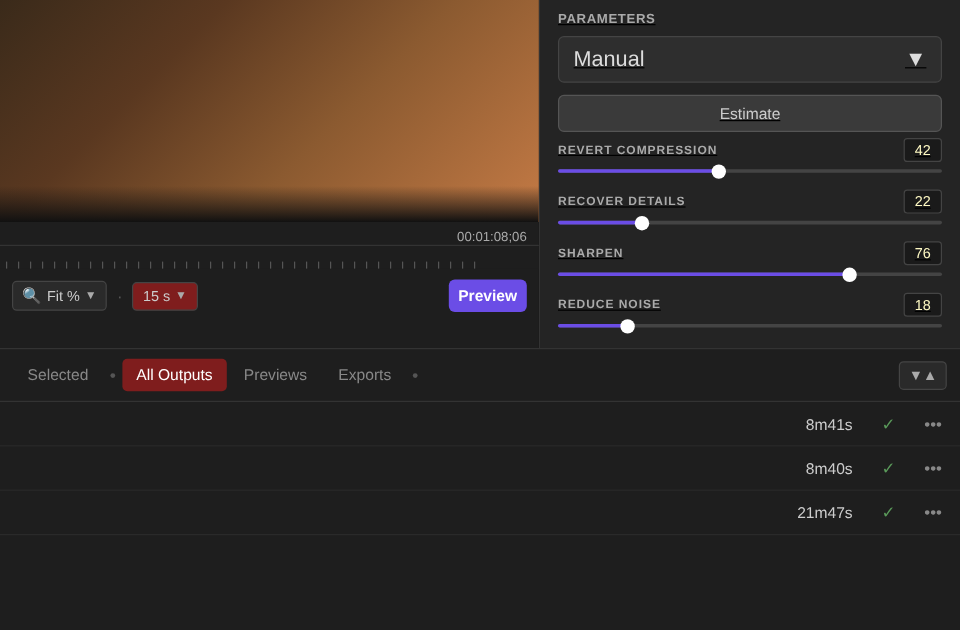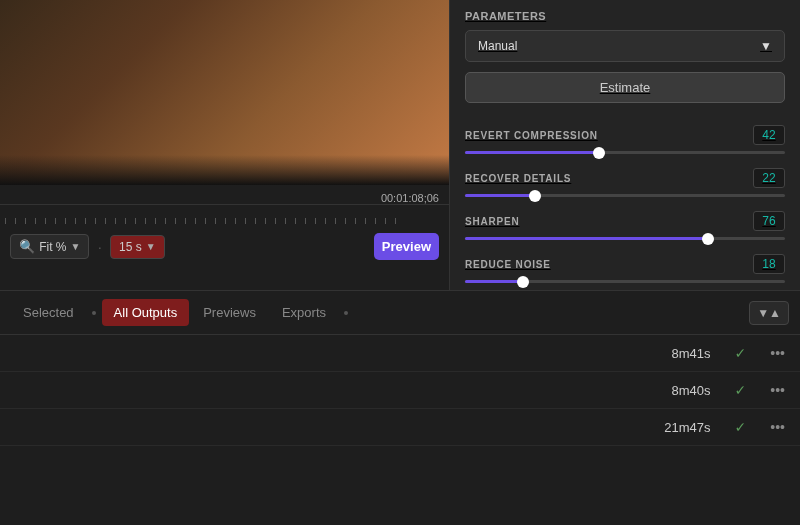--- a/index.html
+++ b/index.html
@@ -167,35 +167,35 @@
 
     .params-dropdown {
       display: flex;
       align-items: center;
       justify-content: space-between;
       background: #2e2e2e;
       border: 1px solid #444;
       border-radius: 5px;
       padding: 8px 12px;
       color: #ddd;
-      font-size: 12px;
+      font-size: 18px;
       cursor: pointer;
       margin-bottom: 10px;
     }
 
     .estimate-btn {
       background: #3a3a3a;
       border: 1px solid #555;
       border-radius: 5px;
       color: #ccc;
       font-size: 13px;
       padding: 7px 0;
       width: 100%;
       cursor: pointer;
-      margin-bottom: 22px;
+      margin-bottom: 5px;
       text-align: center;
     }
 
     .param-row {
       margin-bottom: 14px;
     }
 
     .param-header {
       display: flex;
       align-items: center;
@@ -209,21 +209,21 @@
       font-size: 10px;
       font-weight: 700;
       letter-spacing: 0.8px;
       text-transform: uppercase;
     }
 
     .param-value-box {
       background: #1a1a1a;
       border: 1px solid #444;
       border-radius: 3px;
-      color: #14b8a6;
+      color: #fef9c3;
       font-size: 12px;
       padding: 2px 6px;
       min-width: 32px;
       text-align: center;
     }
 
     .slider-track {
       width: 100%;
       height: 3px;
       background: #444;

